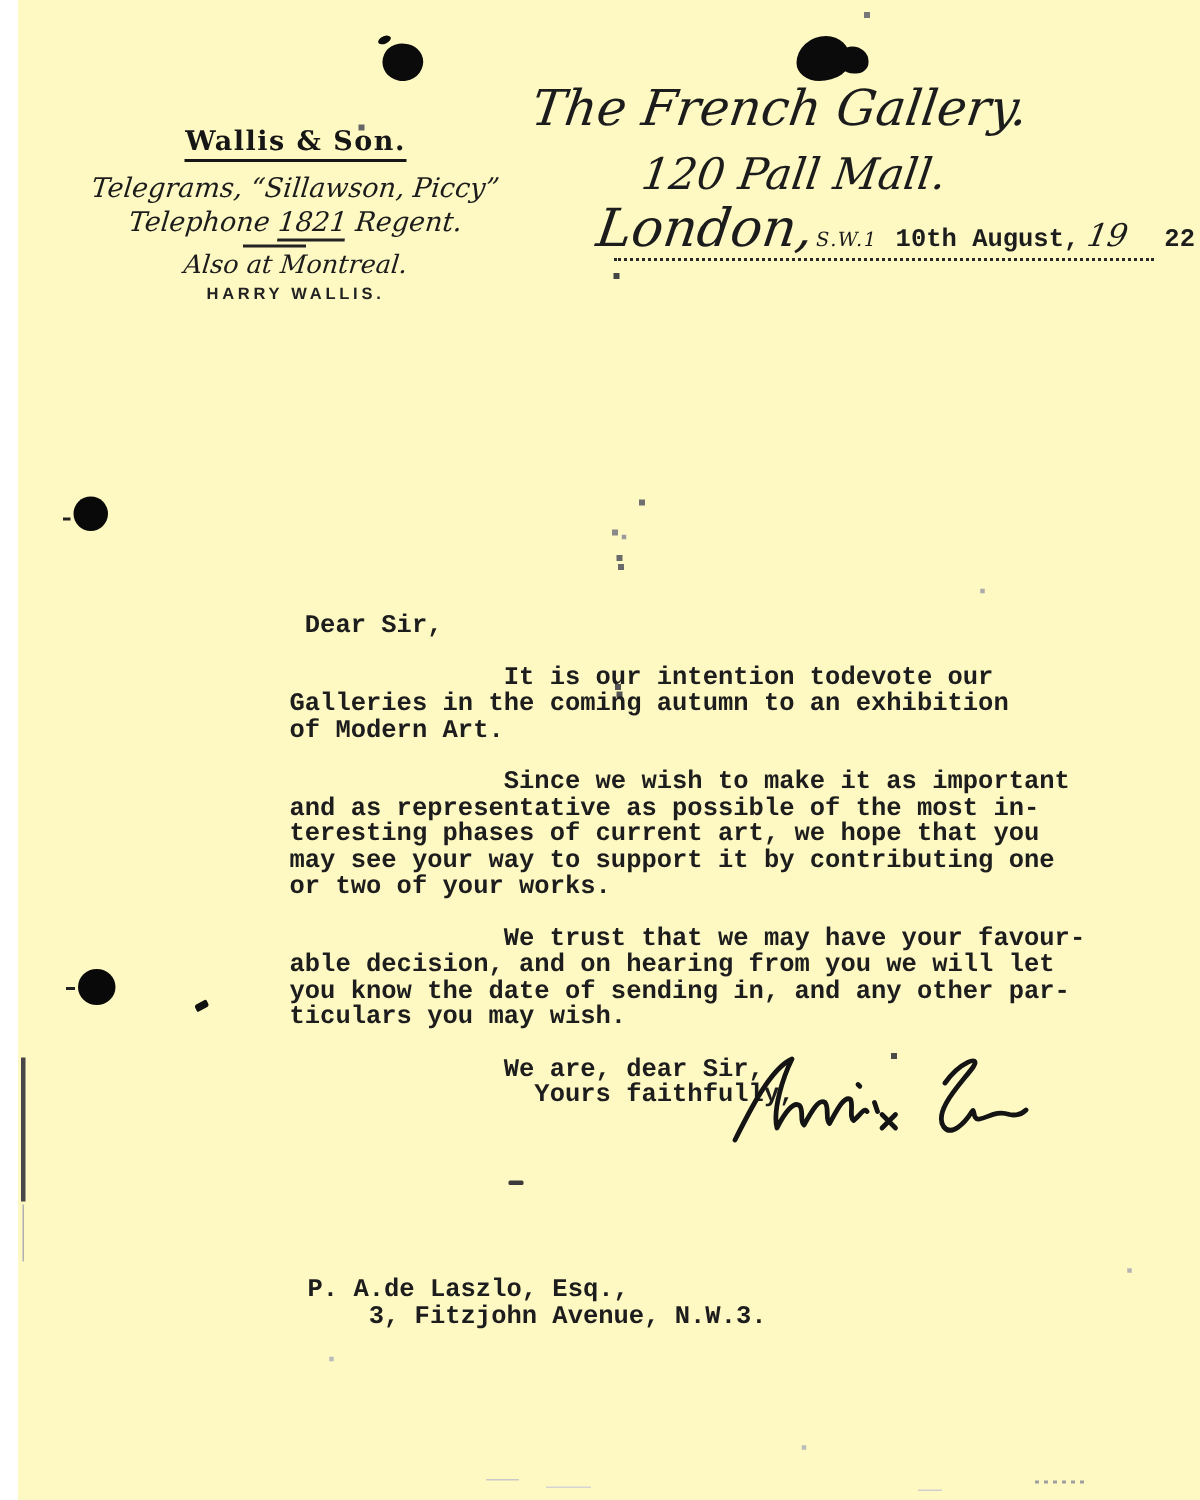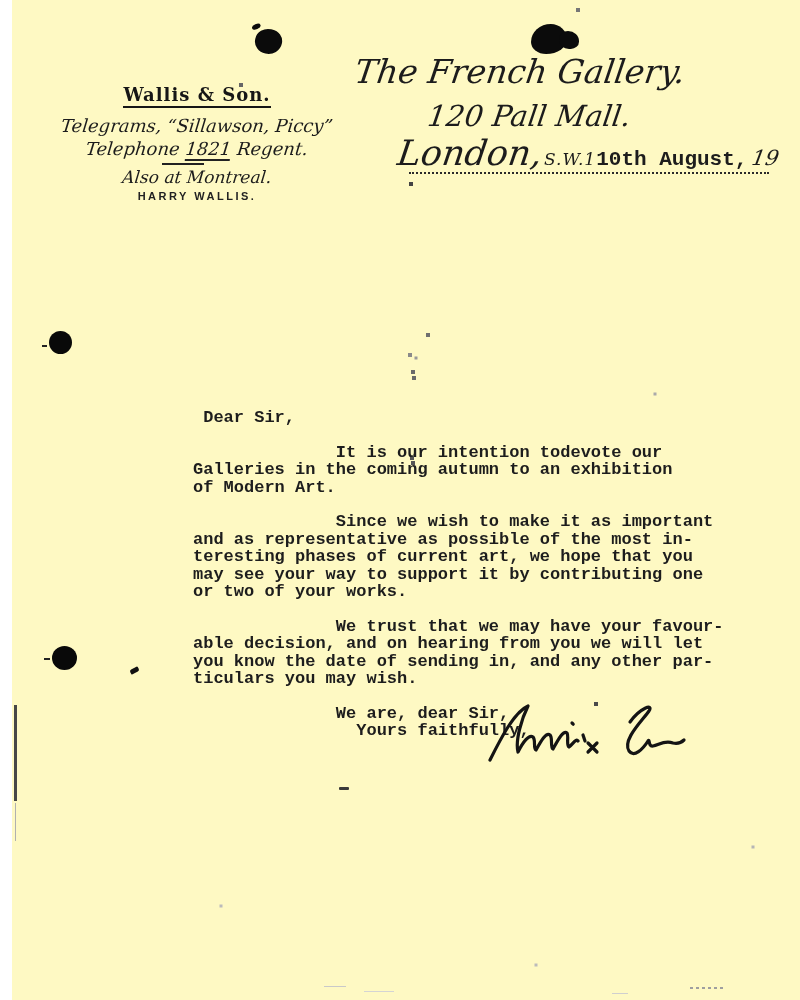--- a/index.html
+++ b/index.html
@@ -23,22 +23,22 @@
   .tel-underline{position:absolute;left:150px;top:163px;width:42px;height:2px;background:#222;}
   .also-at{font-size:17px;margin-top:8px;transform:skewX(-6deg);}
   .agent{font-size:11px;letter-spacing:2.5px;margin-top:3px;color:#222;
          font-family:"Liberation Sans",sans-serif;font-weight:bold;}
 
   
   .gallery-name{left:343px;top:52px;font-size:33px;transform:skewX(-8deg);}
   .gallery-street{left:416px;top:99px;font-size:29px;transform:skewX(-8deg);}
   .date-row{left:386px;top:133px;display:flex;align-items:baseline;white-space:nowrap;}
   .city{font-size:35px;transform:skewX(-8deg);display:inline-block;}
-  .district{font-size:17px;letter-spacing:1px;margin-left:2px;}
-  .date-typed{font-size:21px;margin-left:0;}
+  .district{font-size:13px;letter-spacing:1px;margin-left:2px;}
+  .date-typed{font-size:17px;margin-left:12px;}
   .year-script{font-size:21px;margin-left:5px;transform:skewX(-10deg);display:inline-block;}
   .year-typed{font-size:17px;margin-left:25px;}
   .date-underline{left:397px;top:172px;width:360px;height:0;border-bottom:2px dotted #2a2a2a;}
 
   
   .letter-body{left:181px;top:379px;font-size:17px;line-height:17.4px;white-space:pre;margin-top:30px;}
   .recipient{left:193px;top:852px;font-size:17px;line-height:17.5px;white-space:pre;}
 
   
   .signature{left:470px;top:698px;width:205px;height:72px;}
@@ -154,14 +154,16 @@
                               C 76 42 81 32 85 35 C 87 38 84 47 87 49
                               C 91 46 94 40 96 43"></path>
     <path class="sig-path" d="M 90 25 l 1.2 1.2"></path>
     <path class="sig-path" d="M 101 37 l 2 6"></path>
     <path class="sig-path" d="M 106 45 l 9 9 M 115 45 l -9 9"></path>
     <path class="sig-path" d="M 148 24 C 158 10 172 5 167 13 C 160 23 140 42 147 53
                               C 152 60 161 51 166 43 C 168 40 166 49 171 48
                               C 177 47 182 42 191 45 C 196 46 199 45 202 42"></path>
   </svg>
 
+  <div class="abs typewriter recipient">P. A.de Laszlo, Esq.,
+    3, Fitzjohn Avenue, N.W.3.</div>
 
 </div>
 
 </body></html>

